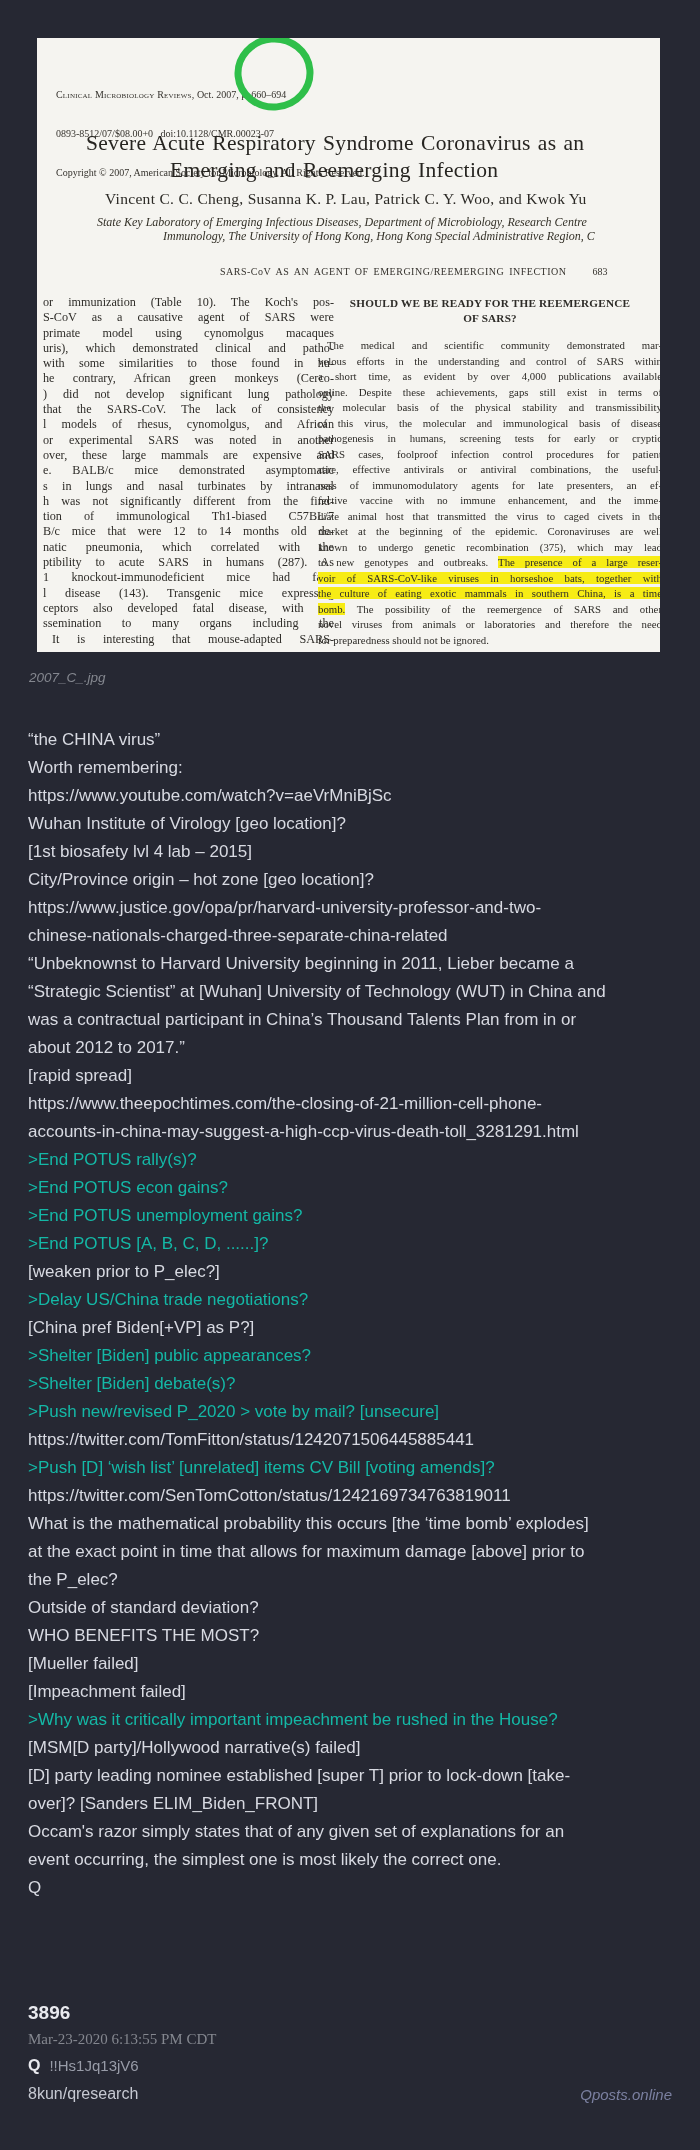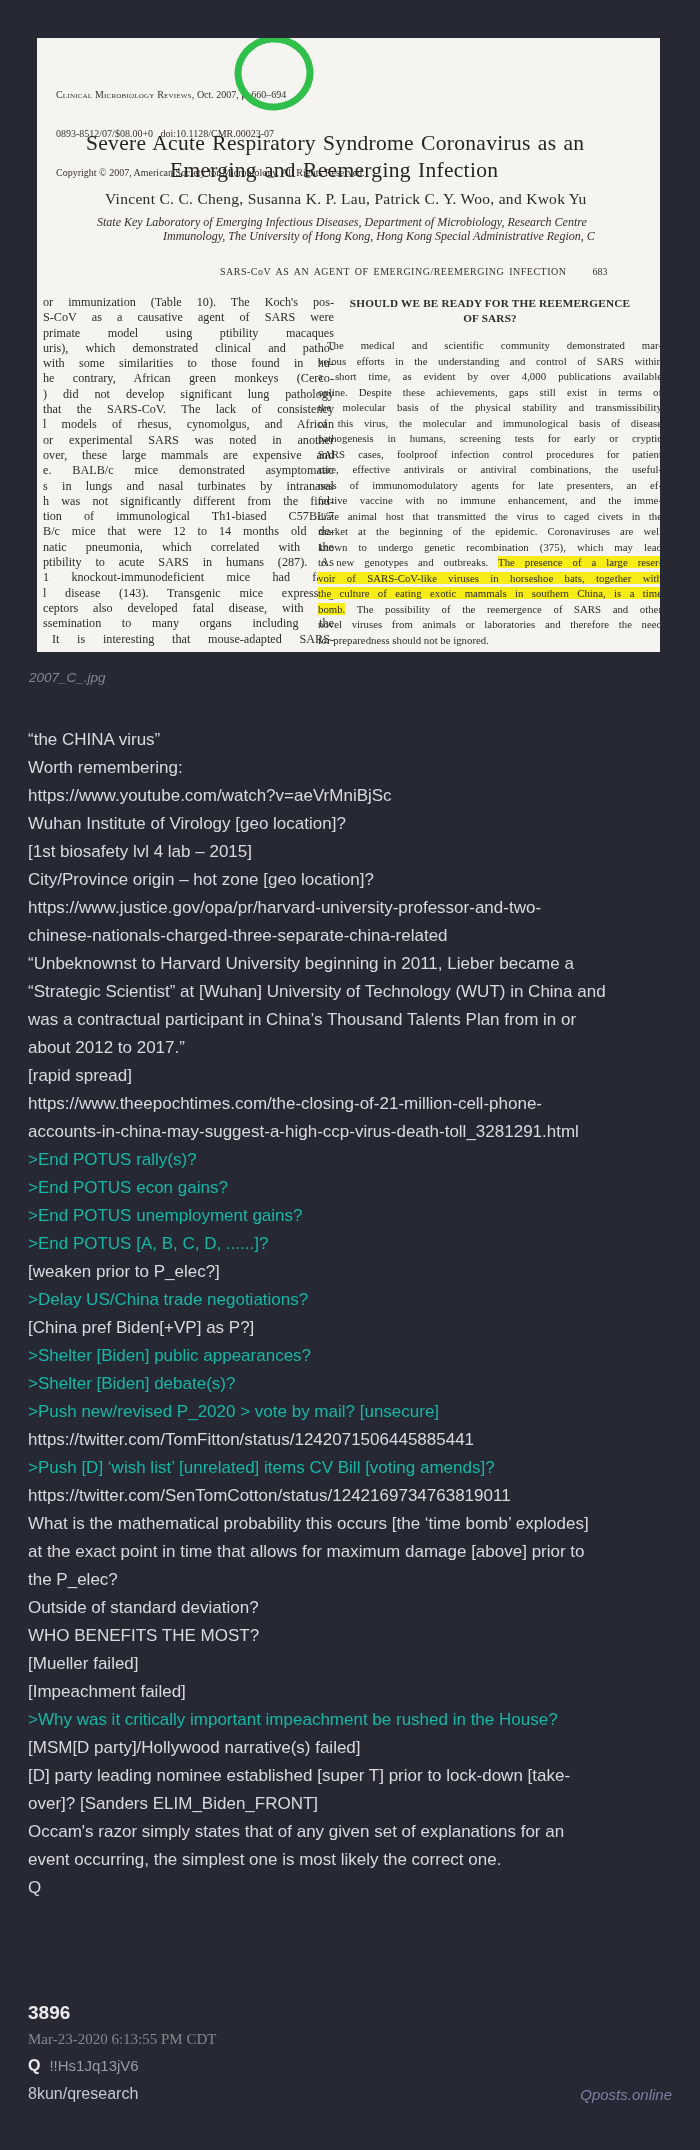--- a/index.html
+++ b/index.html
@@ -71,21 +71,21 @@
   <div class="affil l1">State Key Laboratory of Emerging Infectious Diseases, Department of Microbiology, Research Centre</div>
   <div class="affil l2">Immunology, The University of Hong Kong, Hong Kong Special Administrative Region, C</div>
   <div class="runhead"><span>SARS-CoV AS AN AGENT OF EMERGING/REEMERGING INFECTION</span><span class="pgnum">683</span></div>
 
   <div class="col-left">
 
       <div class="pline"><span>or immunization (Table 10). The Koch's pos-</span></div>
 
       <div class="pline"><span>S-CoV as a causative agent of SARS were</span></div>
 
-      <div class="pline"><span>primate model using ptibility macaques</span></div>
+      <div class="pline"><span>primate model using cynomolgus macaques</span></div>
 
       <div class="pline"><span>uris), which demonstrated clinical and patho-</span></div>
 
       <div class="pline"><span>with some similarities to those found in hu-</span></div>
 
       <div class="pline"><span>he contrary, African green monkeys (Cerco-</span></div>
 
       <div class="pline"><span>) did not develop significant lung pathology</span></div>
 
       <div class="pline"><span>that the SARS-CoV. The lack of consistency</span></div>

